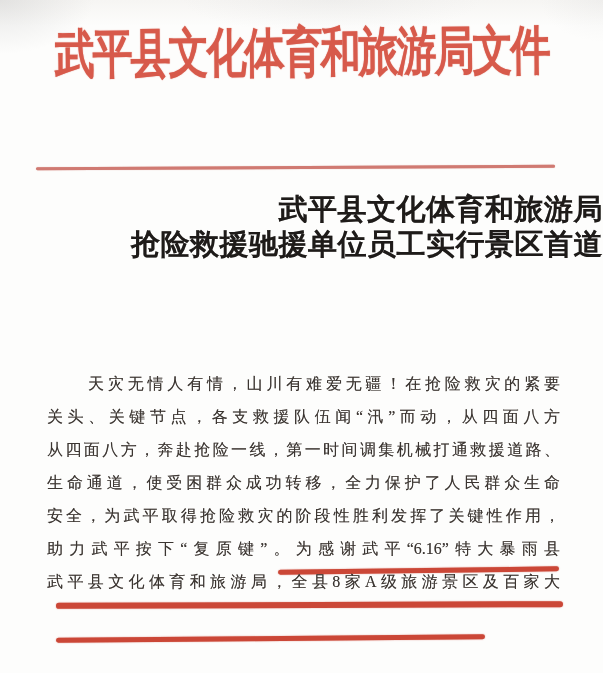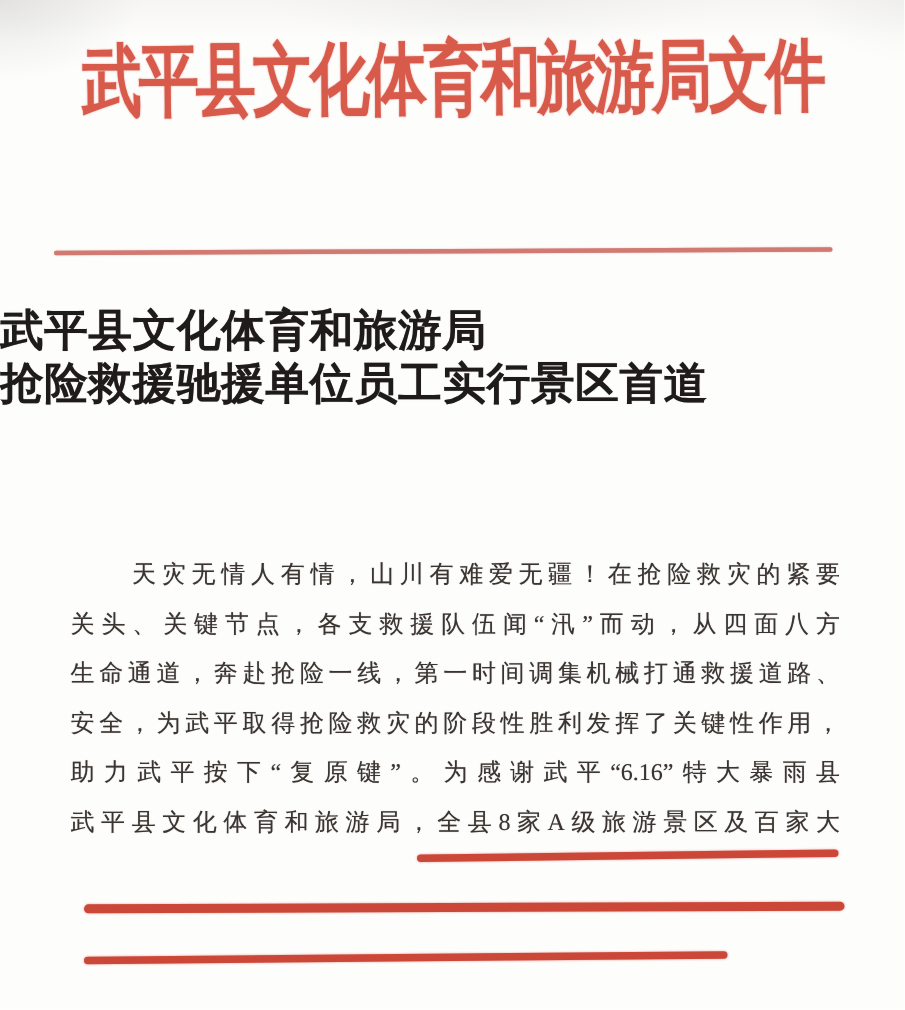--- a/index.html
+++ b/index.html
@@ -25,22 +25,22 @@
     transform-origin:50% 50%;
   }
   .red-line{
     position:absolute;top:166px;left:36px;width:519px;height:3px;
     background:#d07a72;border-radius:2px;
     transform:rotate(-0.25deg);
     box-shadow:0 0 1px rgba(208,122,114,.7);
   }
   
   .doc-title{
-    position:absolute;top:204px;left:0;right:0;
-    text-align:left;color:#1e1b19;font-weight:bold;
+    position:absolute;top:192px;left:0;right:0;
+    text-align:right;color:#1e1b19;font-weight:bold;
   }
   .doc-title .tline{
     height:35px;line-height:35px;font-size:29px;white-space:nowrap;
     letter-spacing:0.5px;
     text-shadow:0 0 0.5px rgba(30,27,25,.55);
   }
   
   .doc-body{
     position:absolute;top:367px;left:47px;width:513px;
     color:#3b3531;font-size:16px;z-index:2;
@@ -71,21 +71,22 @@
   <div class="red-line"></div>
 
   <div class="doc-title">
     <div class="tline">武平县文化体育和旅游局</div>
     <div class="tline">抢险救援驰援单位员工实行景区首道</div>
   </div>
 
   <div class="doc-body">
     <div class="bline indent">天灾无情人有情，山川有难爱无疆！在抢险救灾的紧要</div>
     <div class="bline">关头、关键节点，各支救援队伍闻“汛”而动，从四面八方</div>
-    <div class="bline">生命通道，奔赴抢险一线，第一时间调集机械打通救援道路、</div>
+    <div class="bline">从四面八方，奔赴抢险一线，第一时间调集机械打通救援道路、</div>
+    <div class="bline">生命通道，使受困群众成功转移，全力保护了人民群众生命</div>
     <div class="bline">安全，为武平取得抢险救灾的阶段性胜利发挥了关键性作用，</div>
     <div class="bline">助力武平按下“复原键”。为感谢武平“6.16”特大暴雨县</div>
     <div class="bline">武平县文化体育和旅游局，全县8家A级旅游景区及百家大</div>
   </div>
 
   <div class="redul ul1"></div>
   <div class="redul ul2"></div>
   <div class="redul ul3"></div>
 
 </div>

